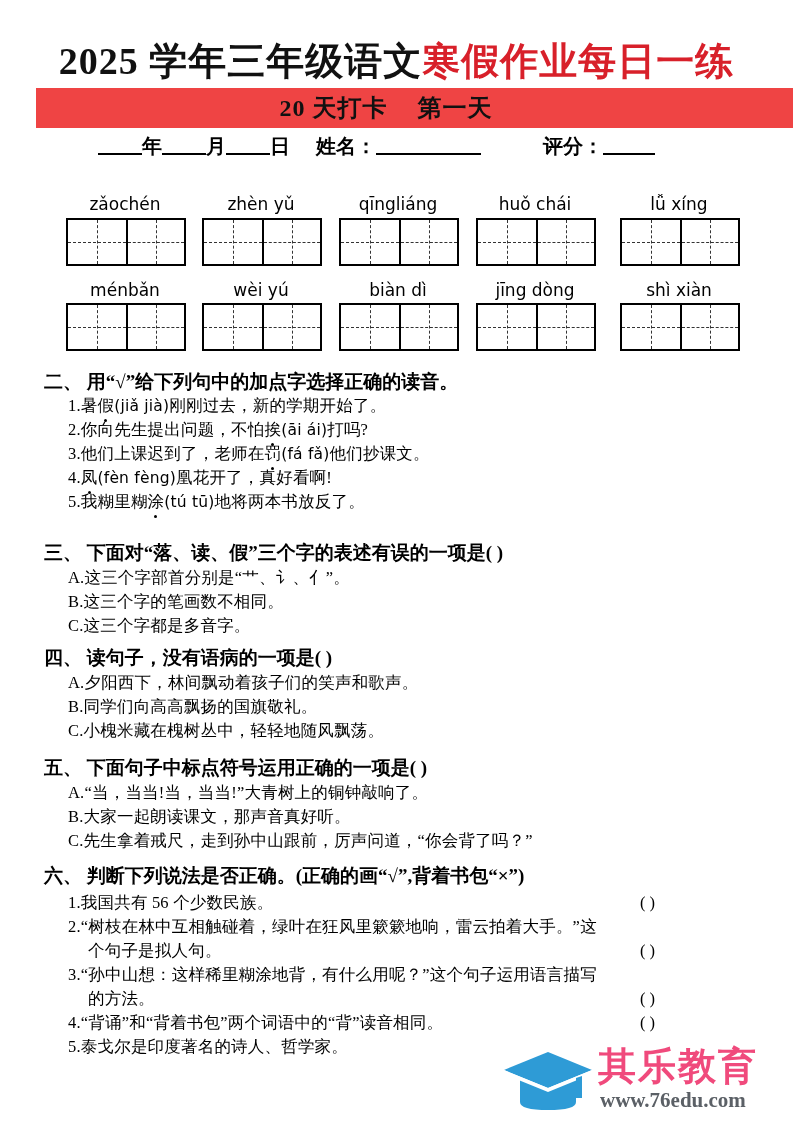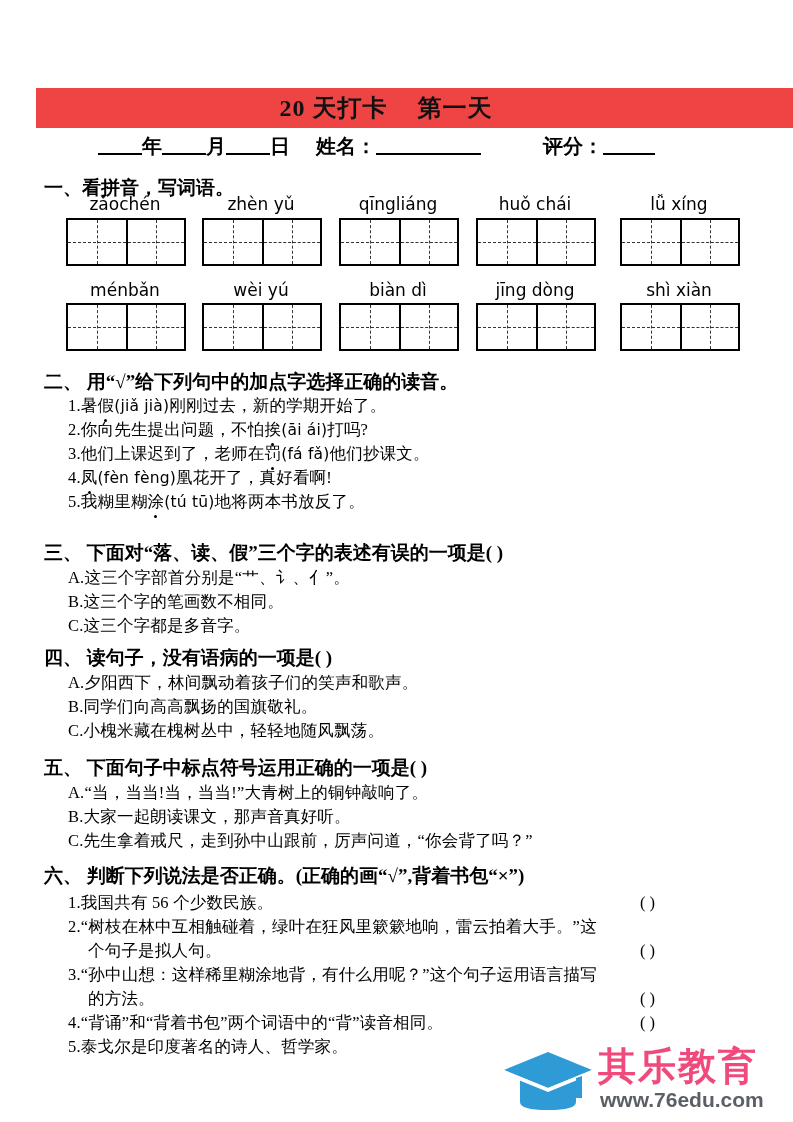--- a/index.html
+++ b/index.html
@@ -196,40 +196,42 @@
   }
   .logo-url {
     position: absolute;
     left: 100px; top: 44px;
     font-size: 21px;
     font-weight: bold;
     color: #5B6066;
     letter-spacing: 0px;
     line-height: 24px;
     white-space: nowrap;
-    font-family: Liberation Sans, sans-serif;
+    font-family: Liberation Serif, serif;
   }
 </style>
 </head>
 <body>
 
 <div class="page">
 
+  <div class="title-row">
+    <span class="title-main title-black">2025 学年三年级语文</span><span class="title-main title-red">寒假作业每日一练</span>
+  </div>
 
   <div class="band">
     <div class="band-text">
       <span>20 天打卡</span><span class="band-gap"></span><span>第一天</span>
     </div>
   </div>
 
   <div class="info-line">
     <div class="info-inner"><span class="rule rule-s"></span><span>年</span><span class="rule rule-s"></span><span>月</span><span class="rule rule-s"></span><span>日</span><span class="sp-a"></span><span>姓名：</span><span class="rule rule-name"></span><span class="sp-b"></span><span>评分：</span><span class="rule rule-score"></span></div>
   </div>
 
-  <div class="sec-h" style="top:175px;">一、看拼音，写词语。</div>
 
   <div class="py-row" style="left:60px;  top:193px; width:130px;">zǎochén</div>
   <div class="py-row" style="left:196px; top:193px; width:130px;">zhèn yǔ</div>
   <div class="py-row" style="left:333px; top:193px; width:130px;">qīngliáng</div>
   <div class="py-row" style="left:470px; top:193px; width:130px;">huǒ chái</div>
   <div class="py-row" style="left:614px; top:193px; width:130px;">lǚ  xíng</div>
 
   <div class="tzg" style="left:66px;  top:218px; width:120px;">
       <div class="tzg-cell"></div>
       <div class="tzg-cell"></div>

